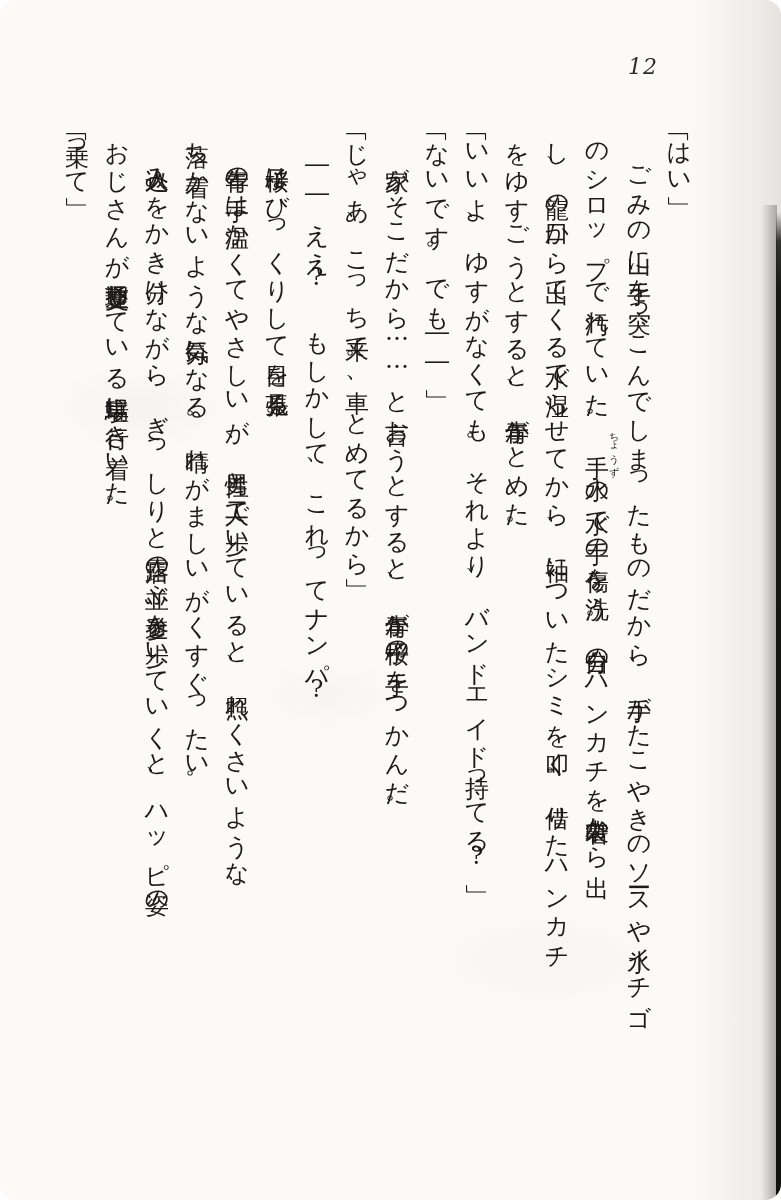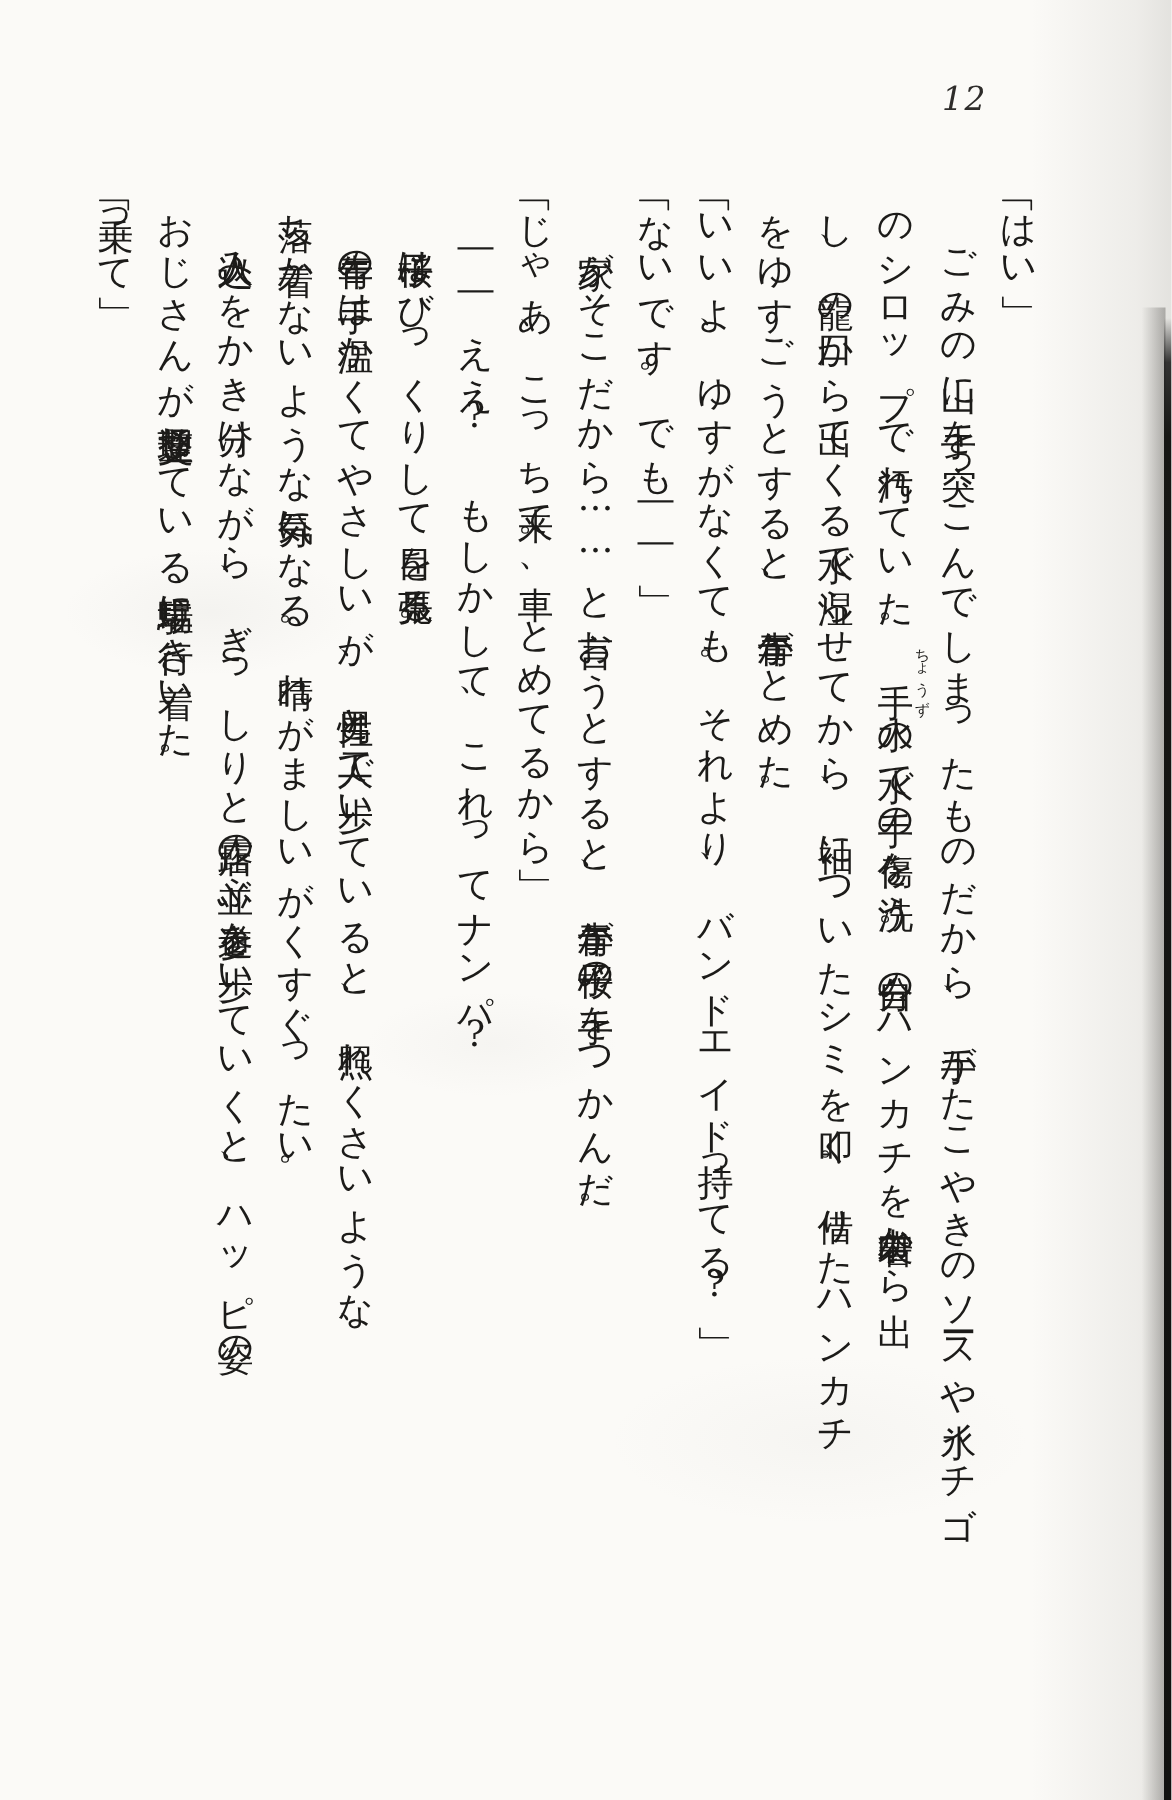--- a/index.html
+++ b/index.html
@@ -15,20 +15,21 @@
     width: 781px;
     height: 1200px;
     overflow: hidden;
     background-color: #fbfaf7;
     
     background-image:
       radial-gradient(ellipse 140px 60px at 18% 34%, rgba(180,180,175,0.10), rgba(0,0,0,0) 70%),
       radial-gradient(ellipse 120px 50px at 42% 58%, rgba(180,180,175,0.08), rgba(0,0,0,0) 70%),
       radial-gradient(ellipse 200px 80px at 70% 80%, rgba(185,185,180,0.08), rgba(0,0,0,0) 70%),
       linear-gradient(to right, rgba(0,0,0,0) 88%, rgba(120,118,112,0.10) 97%, rgba(120,118,112,0.18) 100%);
+    border-radius: 16px;
   }
   .page-number {
     position: absolute;
     top: 54px;
     left: 628px;
     font-size: 22px;
     font-style: italic;
     color: #2e2c2a;
     letter-spacing: 1px;
   }

